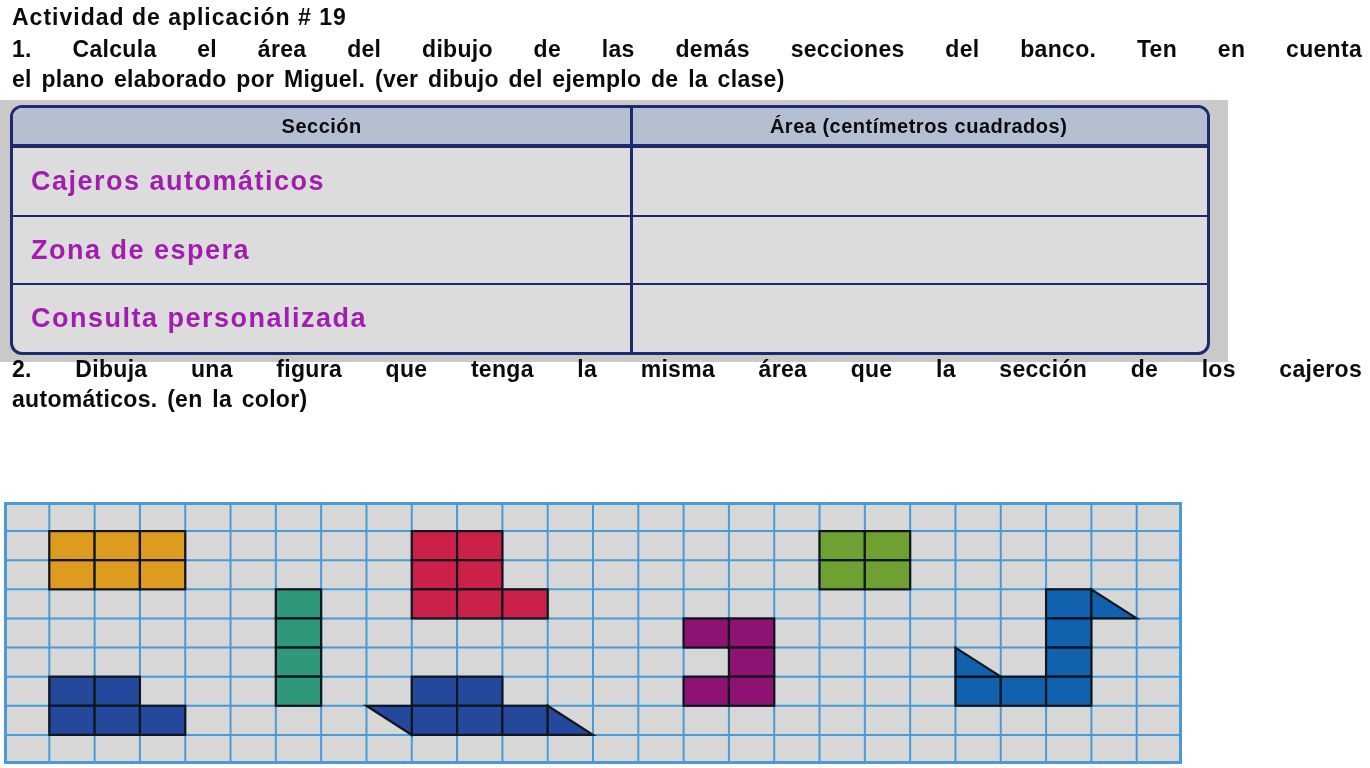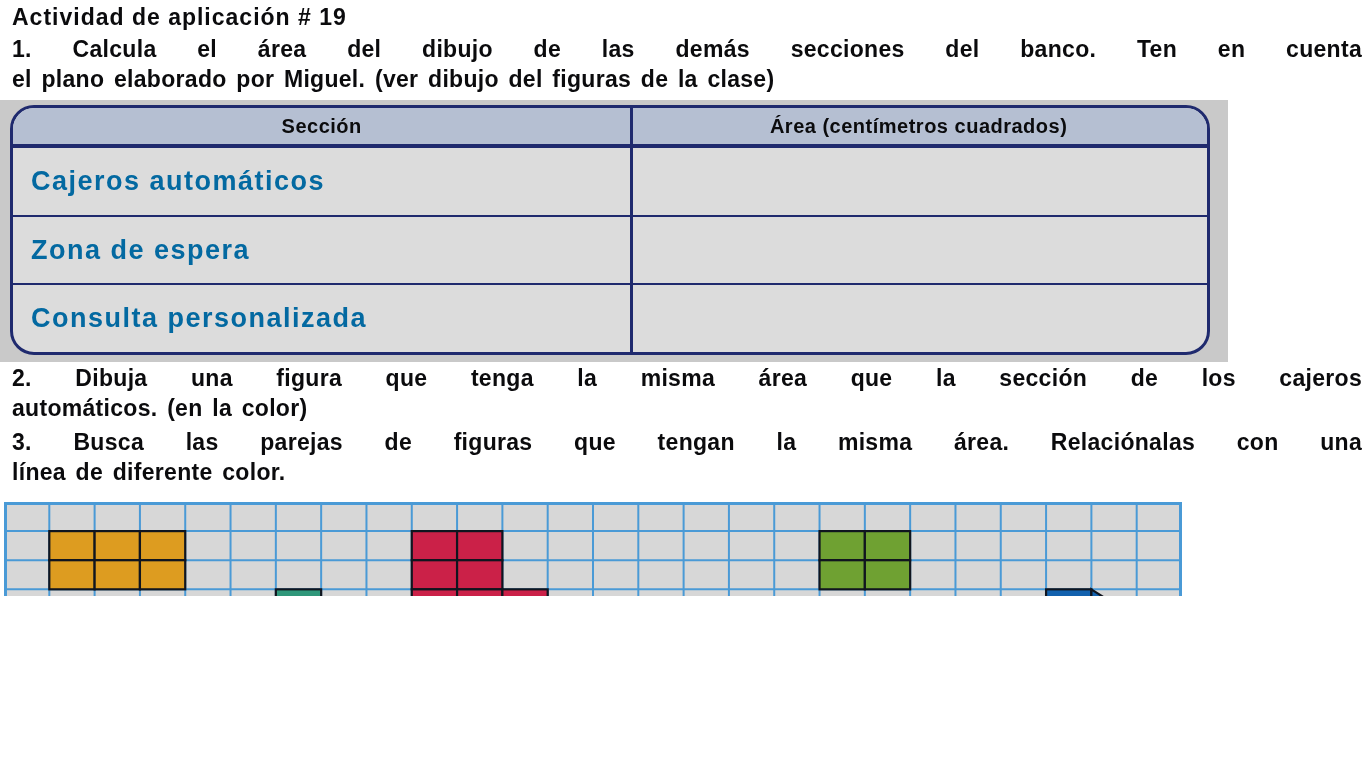--- a/index.html
+++ b/index.html
@@ -1,52 +1,52 @@
 <!DOCTYPE html>
 <html><head>
 <meta charset="utf-8">
 <style>
   html,body{margin:0;padding:0;background:#ffffff;}
-  .page{position:relative;width:1370px;height:596px;background:#ffffff;overflow:hidden;
+  .page{position:relative;width:1370px;height:764px;background:#ffffff;overflow:hidden;
         font-family:"Liberation Sans",sans-serif;font-weight:bold;color:#0b0b0d;}
 
   .title{position:absolute;left:12px;top:2px;width:1350px;font-size:23px;line-height:30px;letter-spacing:1px;}
 
   .para{position:absolute;left:12px;width:1350px;font-size:23px;line-height:30px;}
   .para .line{word-spacing:3px;letter-spacing:.3px;white-space:nowrap;}
   .para .stretch{white-space:normal;text-align:justify;-moz-text-align-last:justify;text-align-last:justify;}
-  #q1{top:34px;} #q2{top:363px;} #q3{top:427px;}
+  #q1{top:34px;} #q2{top:354px;} #q3{top:427px;}
 
   .table-backdrop{position:absolute;left:0;top:100px;width:1228px;height:262px;background:#c9c9c9;}
   .area-table{position:absolute;left:10px;top:5px;width:1200px;height:250px;background:#dcdcdc;
-              border:3px solid #1f2a6e;border-radius:24px;box-sizing:border-box;
+              border:3px solid #1f2a6e;border-radius:12px;box-sizing:border-box;
               display:flex;flex-direction:column;overflow:hidden;}
   .thead{display:flex;height:36px;background:#b5bfd2;border-bottom:2px solid #1f2a6e;flex:none;}
   .th{display:flex;align-items:center;justify-content:center;font-size:20px;letter-spacing:.5px;}
   .th-seccion{width:51.7%;} .th-area{width:48.3%;}
   .trow{display:flex;flex:1;border-top:2px solid #1f2a6e;}
   .trow:first-of-type{border-top:none;}
   .td-label{width:51.7%;display:flex;align-items:center;padding-left:18px;box-sizing:border-box;
-            font-size:27px;letter-spacing:1.5px;color:#0369a1;}
+            font-size:27px;letter-spacing:1.5px;color:#a21caf;}
   .td-area{width:48.3%;}
   .vdivider{position:absolute;left:51.7%;top:0;bottom:0;width:3px;background:#1f2a6e;}
 
   .grid-wrap{position:absolute;left:4px;top:502px;width:1178px;height:262px;}
   svg{display:block;}
 </style>
 </head>
 <body>
 
 <div class="page">
 
   <div class="title">Actividad de aplicación # 19</div>
 
   <div class="para" id="q1">
     <div class="line stretch">1. Calcula el área del dibujo de las demás secciones del banco. Ten en cuenta</div>
-    <div class="line">el plano elaborado por Miguel. (ver dibujo del figuras de la clase)</div>
+    <div class="line">el plano elaborado por Miguel. (ver dibujo del ejemplo de la clase)</div>
   </div>
 
   <div class="table-backdrop">
     <div class="area-table">
       <div class="thead">
         <div class="th th-seccion">Sección</div>
         <div class="th th-area">Área (centímetros cuadrados)</div>
       </div>
       <div class="trow">
         <div class="td-label">Cajeros automáticos</div>
@@ -62,24 +62,20 @@
       </div>
       <div class="vdivider"></div>
     </div>
   </div>
 
   <div class="para" id="q2">
     <div class="line stretch">2. Dibuja una figura que tenga la misma área que la sección de los cajeros</div>
     <div class="line">automáticos. (en la color)</div>
   </div>
 
-  <div class="para" id="q3">
-    <div class="line stretch">3. Busca las parejas de figuras que tengan la misma área. Relaciónalas con una</div>
-    <div class="line">línea de diferente color.</div>
-  </div>
 
   <div class="grid-wrap">
     <svg id="figures-svg" width="1178" height="262" viewBox="0 0 1178 262">
         <rect x="1.5" y="1.5" width="1175" height="259" fill="#d7d7d7" stroke="#4a9ad6" stroke-width="3"></rect>
         <line x1="45.30769230769231" y1="0" x2="45.30769230769231" y2="262" stroke="#4a9ad6" stroke-width="2"></line>
         <line x1="90.61538461538461" y1="0" x2="90.61538461538461" y2="262" stroke="#4a9ad6" stroke-width="2"></line>
         <line x1="135.9230769230769" y1="0" x2="135.9230769230769" y2="262" stroke="#4a9ad6" stroke-width="2"></line>
         <line x1="181.23076923076923" y1="0" x2="181.23076923076923" y2="262" stroke="#4a9ad6" stroke-width="2"></line>
         <line x1="226.53846153846155" y1="0" x2="226.53846153846155" y2="262" stroke="#4a9ad6" stroke-width="2"></line>
         <line x1="271.8461538461538" y1="0" x2="271.8461538461538" y2="262" stroke="#4a9ad6" stroke-width="2"></line>

